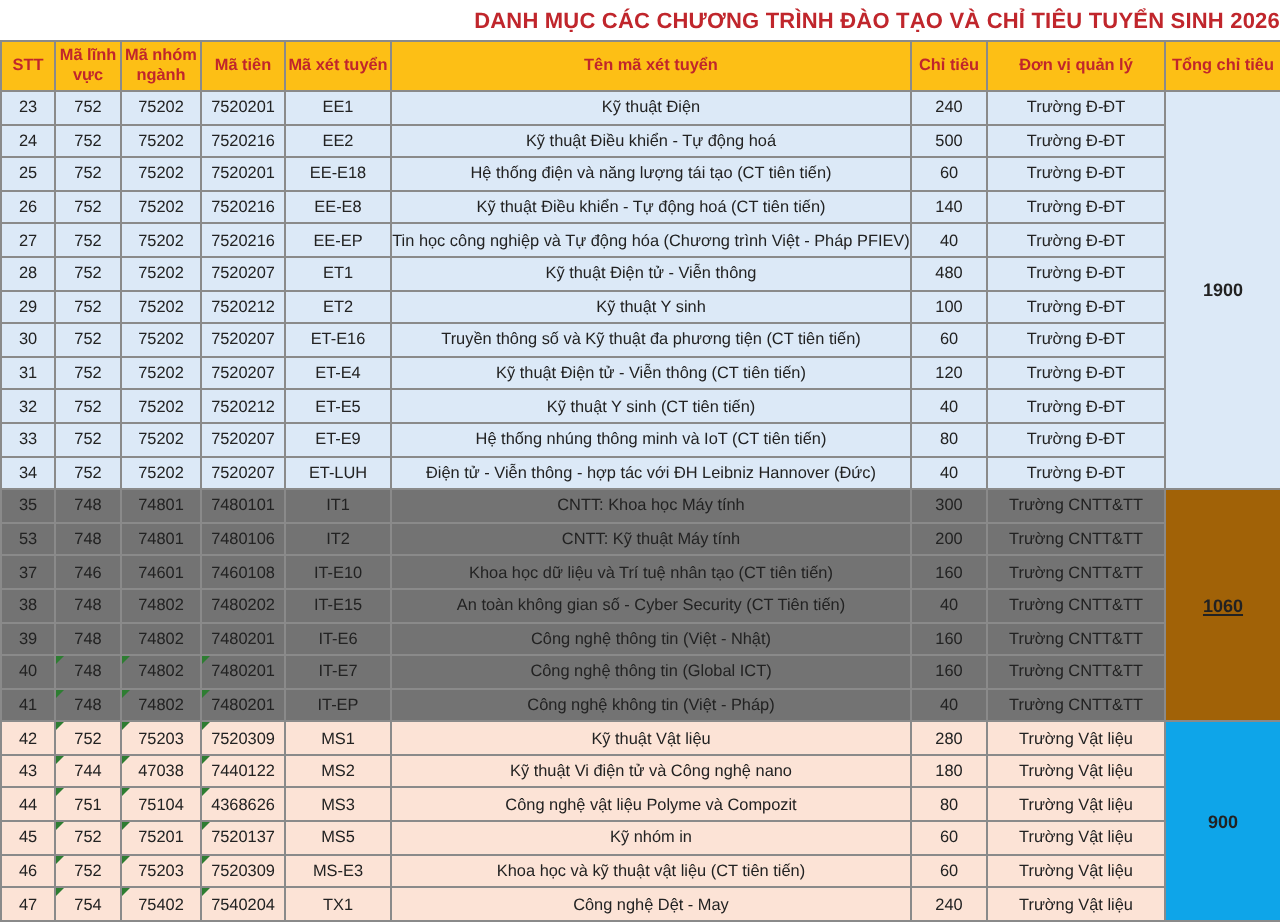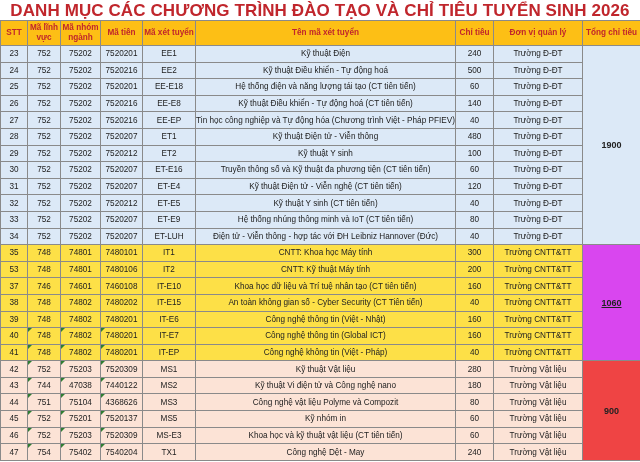--- a/index.html
+++ b/index.html
@@ -1,37 +1,37 @@
 <!DOCTYPE html>
 <html><head>
 <meta charset="utf-8">
 <style>
   html, body { margin: 0; padding: 0; background: #ffffff; }
   body { width: 640px; height: 462px; overflow: hidden; font-family: "Liberation Sans", sans-serif; }
   .title {
-    height: 20px; line-height: 22px; text-align: center;
-    color: #c0262c; font-weight: bold; font-size: 17px; letter-spacing: 0.1px;
+    height: 20px; line-height: 22px; text-align: right;
+    color: #c0262c; font-weight: bold; font-size: 11px; letter-spacing: 0.1px;
   }
   table { border-collapse: collapse; table-layout: fixed; width: 640px; }
   th, td {
     border: 1px solid #8a8a8a; text-align: center; vertical-align: middle;
     font-size: 8.2px; padding: 0; overflow: hidden; white-space: nowrap; color: #222;
   }
   thead th {
     background: #fdbf15; color: #c0262c; font-weight: bold; height: 24px; line-height: 10px;
     white-space: normal; font-size: 8.2px;
   }
   tbody td { height: 15.6px; }
   tr.g-ddt td { background: #dce9f7; }
-  tr.g-cntt td { background: #fde047; }
+  tr.g-cntt td { background: #737373; }
   tr.g-vl td { background: #fce3d6; }
   td.total { font-weight: bold; font-size: 9px; }
   td.total.t-ddt { background: #dce9f7; }
-  td.total.t-cntt { background: #d946ef; text-decoration: underline; }
-  td.total.t-vl { background: #ef4444; }
+  td.total.t-cntt { background: #a16207; text-decoration: underline; }
+  td.total.t-vl { background: #0ea5e9; }
   td.mark { position: relative; }
   td.mark::before {
     content: ""; position: absolute; left: 0; top: 0;
     border-top: 4px solid #2e7d32; border-right: 4px solid transparent;
   }
 </style>
 </head>
 <body>
 
 <div class="title">DANH MỤC CÁC CHƯƠNG TRÌNH ĐÀO TẠO VÀ CHỈ TIÊU TUYỂN SINH 2026</div>
@@ -142,21 +142,21 @@
         <td>Truyền thông số và Kỹ thuật đa phương tiện (CT tiên tiến)</td>
         <td>60</td>
         <td>Trường Đ-ĐT</td>
       </tr>
       <tr class="g-ddt">
         <td>31</td>
         <td>752</td>
         <td>75202</td>
         <td>7520207</td>
         <td>ET-E4</td>
-        <td>Kỹ thuật Điện tử - Viễn nghệ (CT tiên tiến)</td>
+        <td>Kỹ thuật Điện tử - Viễn thông (CT tiên tiến)</td>
         <td>120</td>
         <td>Trường Đ-ĐT</td>
       </tr>
       <tr class="g-ddt">
         <td>32</td>
         <td>752</td>
         <td>75202</td>
         <td>7520212</td>
         <td>ET-E5</td>
         <td>Kỹ thuật Y sinh (CT tiên tiến)</td>

